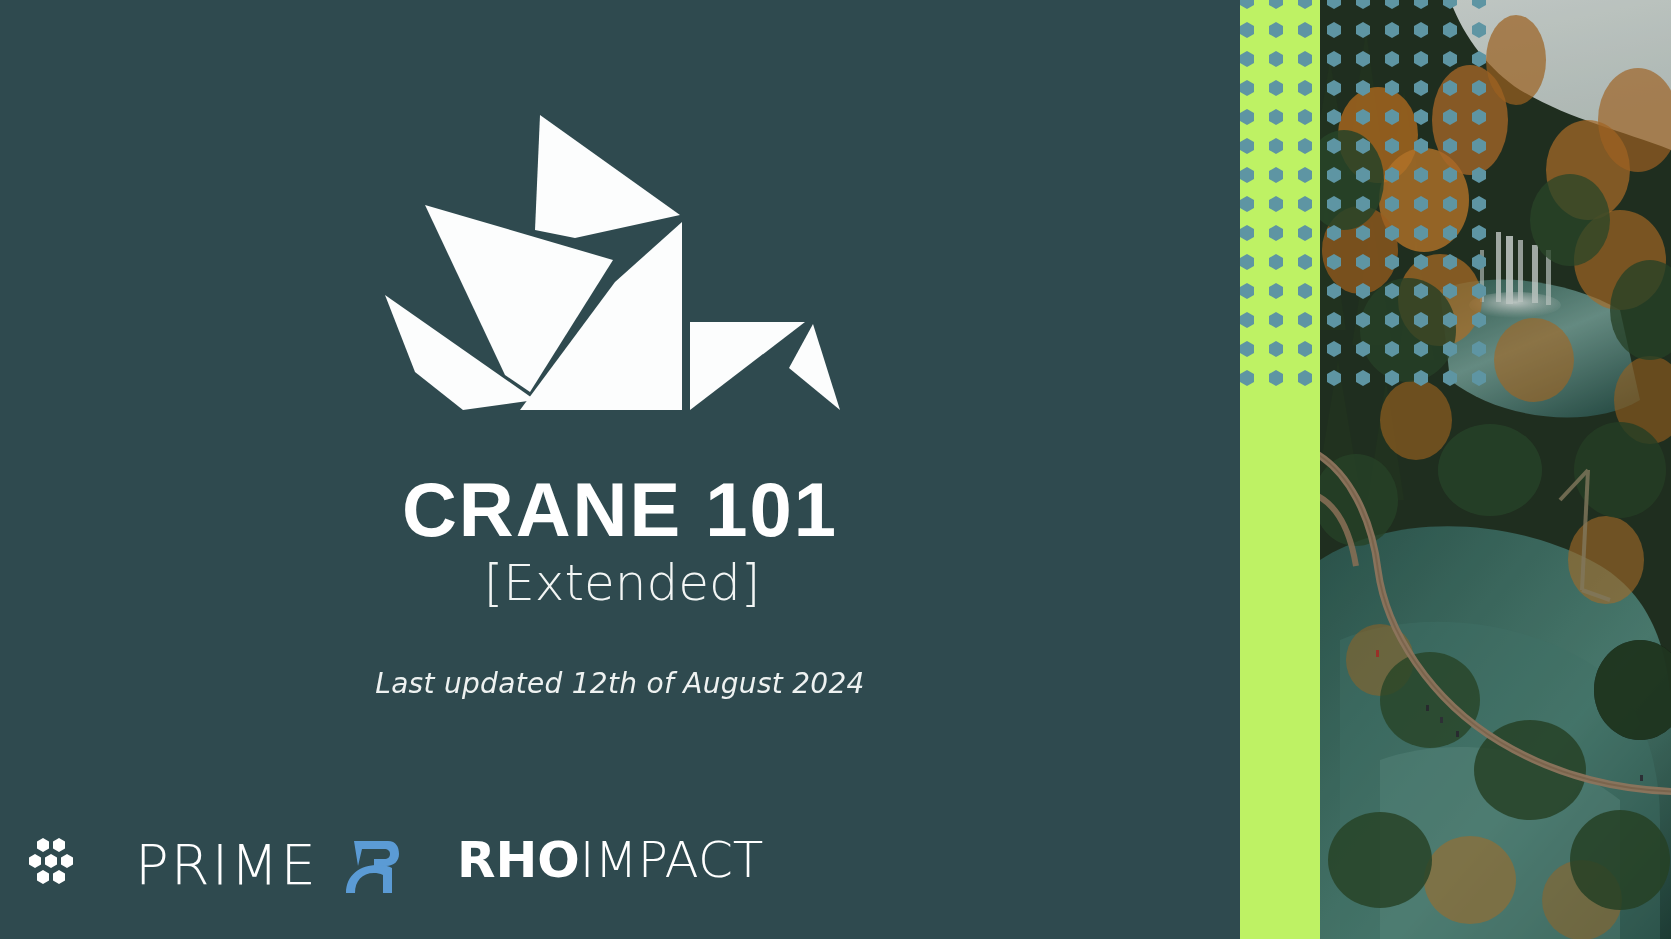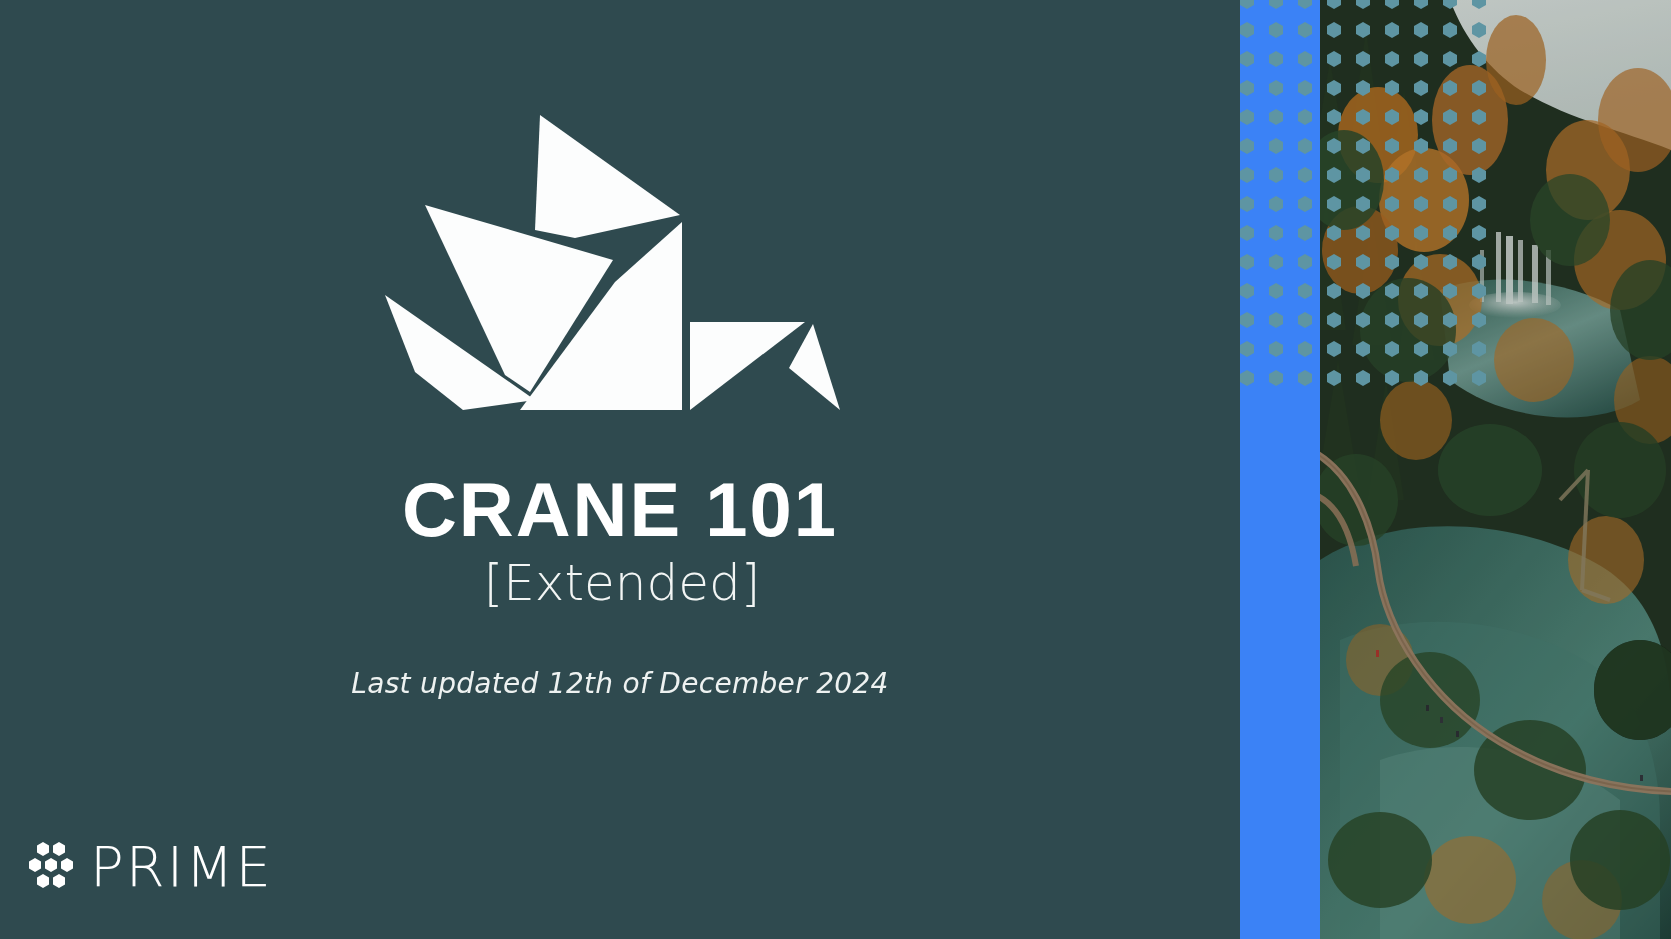--- a/index.html
+++ b/index.html
@@ -9,21 +9,21 @@
     background: #2f4a4f;
   }
   body {
     font-family: "Liberation Sans", sans-serif;
   }
   #slide {
     position: relative;
     width: 1671px;
     height: 939px;
     overflow: hidden;
-    background: #3b82f6;
+    background: #bef264;
   }
 
   
   #left-panel {
     position: absolute;
     left: 0; top: 0;
     width: 1240px;
     height: 939px;
     background: #2f4a4f;
   }
@@ -74,21 +74,21 @@
 
   
   #footer-logos {
     position: absolute;
     left: 26px;
     bottom: 44px;
     display: flex;
     align-items: center;
     gap: 26px;
   }
-  .logo-lockup { display: flex; align-items: center; }
+  .logo-lockup { display: flex; align-items: flex-start; gap: 45px; }
   #prime-wordmark {
     font-size: 56px;
     font-weight: 300;
     letter-spacing: 2px;
     color: #ffffff;
     margin-left: 14px;
     line-height: 1;
     font-family: "DejaVu Sans", sans-serif;
   }
   #rho-wordmark {
@@ -153,40 +153,49 @@
           <polygon points="297,112 297,300 135,300 230,172"></polygon>
 
           <polygon points="305,212 420,212 305,300"></polygon>
 
           <polygon points="428,214 455,300 404,258"></polygon>
         </g>
       </svg>
 
       <div id="main-title">CRANE 101</div>
       <div id="subtitle">[Extended]</div>
-      <div id="updated-line">Last updated 12th of December 2024</div>
+      <div id="updated-line">Last updated 12th of August 2024</div>
     </div>
 
     <div id="footer-logos">
 
       <div class="logo-lockup">
         <svg width="50" height="52" viewBox="0 0 50 52" aria-hidden="true">
           <g fill="#ffffff">
             <polygon points="17,1 23,4.5 23,11.5 17,15 11,11.5 11,4.5"></polygon>
             <polygon points="33,1 39,4.5 39,11.5 33,15 27,11.5 27,4.5"></polygon>
             <polygon points="9,17 15,20.5 15,27.5 9,31 3,27.5 3,20.5"></polygon>
             <polygon points="25,17 31,20.5 31,27.5 25,31 19,27.5 19,20.5"></polygon>
             <polygon points="41,17 47,20.5 47,27.5 41,31 35,27.5 35,20.5"></polygon>
             <polygon points="17,33 23,36.5 23,43.5 17,47 11,43.5 11,36.5"></polygon>
             <polygon points="33,33 39,36.5 39,43.5 33,47 27,43.5 27,36.5"></polygon>
           </g>
         </svg>
         <span id="prime-wordmark">PRIME</span>
       </div>
 
+      <div class="logo-lockup">
+        <svg width="56" height="60" viewBox="0 0 56 60" aria-hidden="true">
+          <g fill="#5b9bd5">
+            <path d="M10,6 L44,6 C52,6 55,12 55,19 C55,26 50,31 42,31 L30,31 L30,24 L40,24 C44,24 46,22 46,19 C46,16 44,14 40,14 L18,14 L14,31 Z"></path>
+            <path d="M2,58 C2,40 16,30 34,30 C40,30 45,31 48,33 L48,58 L39,58 L39,40 C36,38.5 33,38 30,38 C18,38 11,46 11,58 Z"></path>
+          </g>
+        </svg>
+        <span id="rho-wordmark"><span id="rho-bold">RHO</span><span id="rho-light">IMPACT</span></span>
+      </div>
 
     </div>
   </div>
 
   <div id="photo-panel">
     <div id="photo-image">
       <svg id="photo-svg" viewBox="0 0 351 939" preserveAspectRatio="xMidYMid slice" aria-hidden="true">
         <defs>
           <linearGradient id="skyWater" x1="0" y1="0" x2="0.3" y2="1">
             <stop offset="0%" stop-color="#e4e9e6"></stop>

